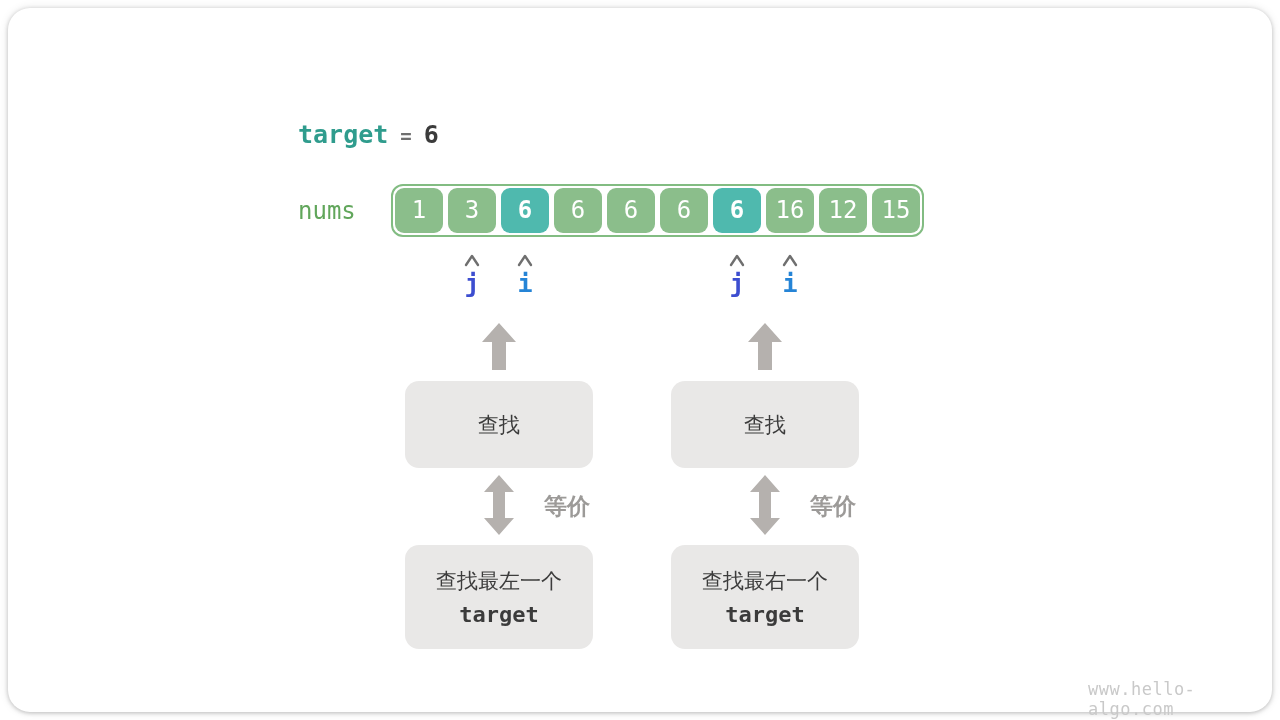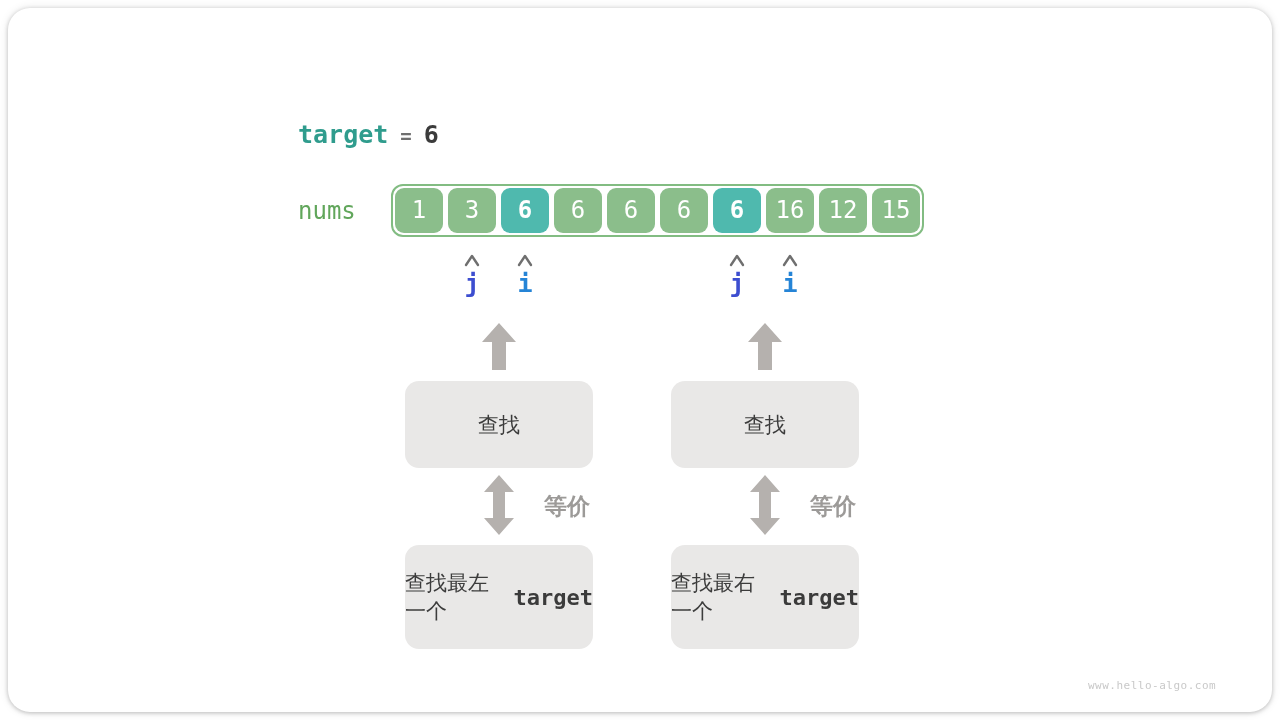--- a/index.html
+++ b/index.html
@@ -34,30 +34,30 @@
   
   .up-arrow{position:absolute;top:315px;width:34px;height:47px;}
   .up-arrow-left{left:474px;} .up-arrow-right{left:740px;}
   .dbl-arrow{position:absolute;top:467px;width:30px;height:60px;}
   .dbl-arrow-left{left:476px;} .dbl-arrow-right{left:742px;}
   .equiv{position:absolute;top:483px;font-size:23px;font-weight:bold;color:#9c9a98;margin-left:16px;}
   .equiv-left{left:520px;} .equiv-right{left:786px;}
 
   
   .fbox{position:absolute;width:188px;background:#e9e8e7;border-radius:14px;
-        display:flex;flex-direction:row;align-items:center;justify-content:center;gap:7px;}
+        display:flex;flex-direction:column;align-items:center;justify-content:center;gap:7px;}
   .fbox-top{top:373px;height:87px;}
   .fbox-bottom{top:537px;height:104px;}
   .fbox-l{left:397px;} .fbox-r{left:663px;}
   .fbox .cjk{font-size:21px;color:#3c3c3c;}
   .fbox .expr{font-size:22px;font-weight:bold;color:#3b3b3b;}
   .fbox .expr .var{color:#2f9c8d;}
 
   
-  .watermark{position:absolute;left:1080px;top:671px;font-size:11px;color:#c9c9c9;letter-spacing:0.5px;}
+  .watermark{position:absolute;left:1080px;top:671px;font-size:17px;color:#c9c9c9;letter-spacing:0.5px;}
 </style>
 </head>
 <body>
 
 <div class="stage">
   <div class="card">
 
     <div class="header-line mono">
       <span class="header-target">target</span>
       <span class="header-eq">=</span>

